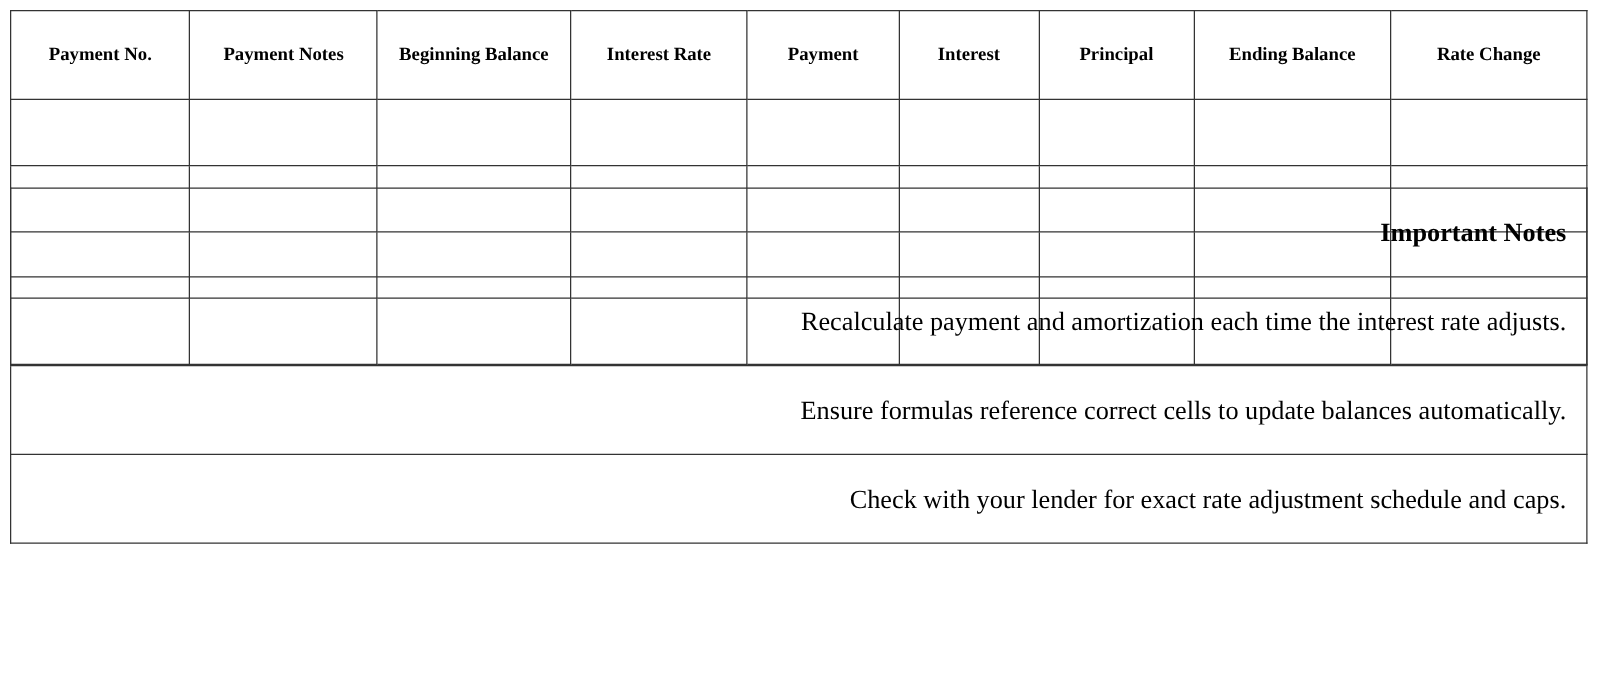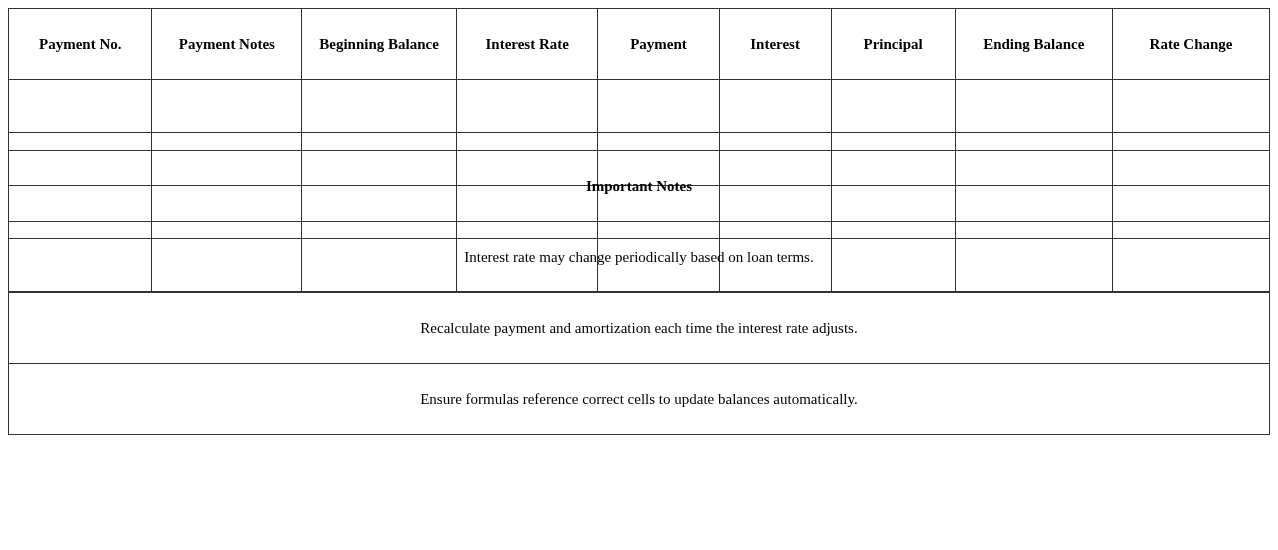--- a/index.html
+++ b/index.html
@@ -3,21 +3,21 @@
 <meta charset="utf-8">
 <style>
   html, body { margin: 0; padding: 0; background: #ffffff; }
   body { width: 1278px; height: 550px; position: relative; font-family: "Liberation Serif", serif; color: #000; }
   table { border-collapse: collapse; position: absolute; left: 8px; }
   td, th { border: 1px solid #333333; padding: 16px; }
   #sched { top: 8px; width: 1262px; }
   #sched th { height: 38px; font-weight: bold; font-size: 15px; text-align: center; }
   #sched td { height: 20px; }
   #notes { top: 150px; width: 1262px; }
-  #notes th, #notes td { height: 38px; text-align: center; font-size: 15px; border-radius: 14px; }
+  #notes th, #notes td { height: 38px; text-align: right; font-size: 21px; border-radius: 14px; }
   #notes th { font-weight: bold; }
 </style>
 </head>
 <body>
 
 <table id="sched">
   <thead>
     <tr>
       <th style="width:143px">Payment No.</th>
       <th style="width:153px">Payment Notes</th>
@@ -77,22 +77,22 @@
     </tr>
   </tbody>
 </table>
 
 <table id="notes">
   <tbody>
       <tr>
     <th>Important Notes</th>
   </tr>
   <tr>
-    <td>Interest rate may change periodically based on loan terms.</td>
-  </tr>
-  <tr>
     <td>Recalculate payment and amortization each time the interest rate adjusts.</td>
   </tr>
   <tr>
     <td>Ensure formulas reference correct cells to update balances automatically.</td>
   </tr>
+  <tr>
+    <td>Check with your lender for exact rate adjustment schedule and caps.</td>
+  </tr>
 </tbody>
   </table>
 
 </body></html>

